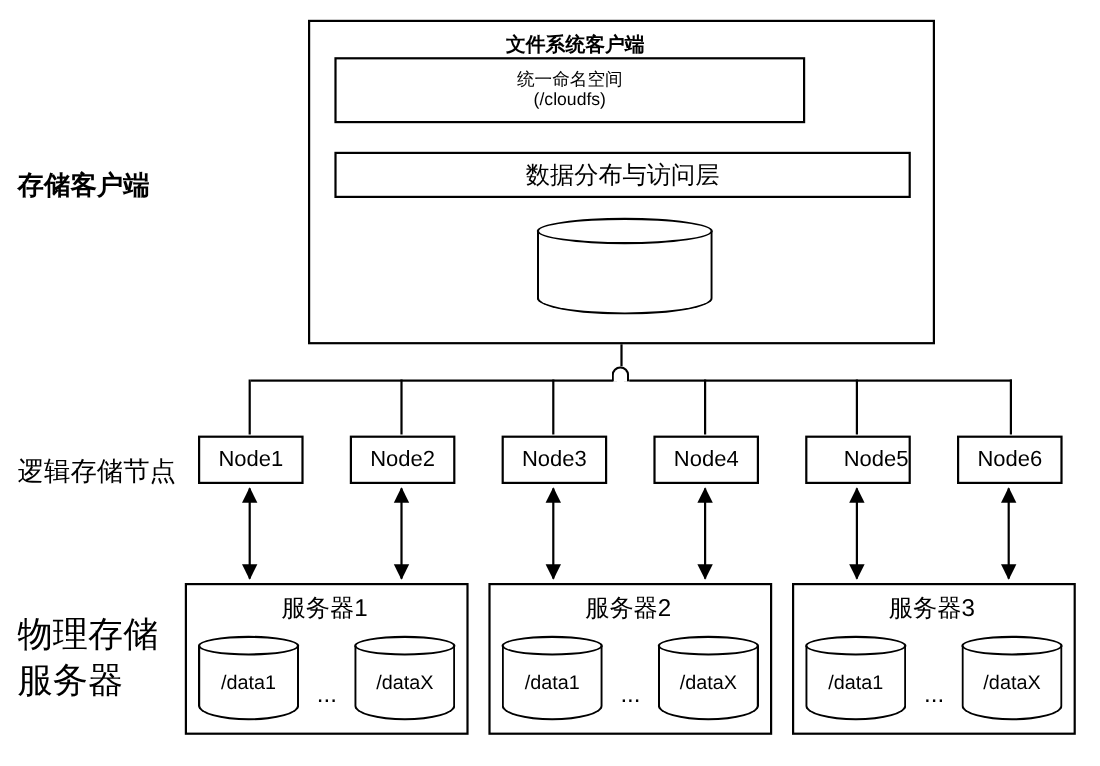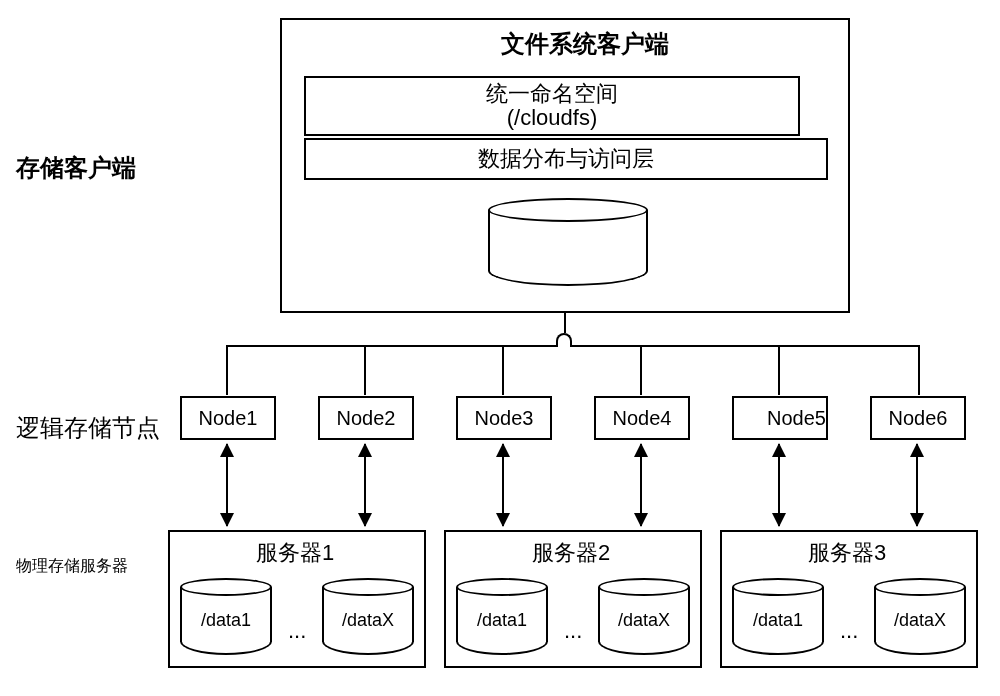--- a/index.html
+++ b/index.html
@@ -14,39 +14,39 @@
     .arrow-line { position: absolute; width: 2px; background: #000; }
     .arrow-up::before { content: ""; position: absolute; top: -1px; left: -6px; border: 7px solid transparent; border-bottom: 14px solid #000; border-top: none; }
     .arrow-down::after { content: ""; position: absolute; bottom: -1px; left: -6px; border: 7px solid transparent; border-top: 14px solid #000; border-bottom: none; }
     .hline { position: absolute; height: 2px; background: #000; }
     .vline { position: absolute; width: 2px; background: #000; }
   </style>
 </head>
 <body>
 
 <div class="box" style="left:280px; top:18px; width:570px; height:295px;"></div>
-<div class="plain" style="left:460px; top:28px; font-size:24px; font-weight:bold; width:250px; text-align:center;">文件系统客户端</div>
+<div class="plain" style="left:460px; top:28px; font-size:18px; font-weight:bold; width:250px; ">文件系统客户端</div>
 
-<div class="box" style="left:304px; top:76px; width:496px; height:60px; flex-direction:column; line-height:1.1; font-size:22px;">
+<div class="box" style="left:304px; top:52px; width:428px; height:60px; flex-direction:column; line-height:1.1; font-size:16px;">
   <div>统一命名空间</div>
   <div>(/cloudfs)</div>
 </div>
 
 <div class="box" style="left:304px; top:138px; width:524px; height:42px; font-size:22px;">
   <span>数据分布与访问层</span>
 </div>
 
 <div class="cylinder" style="left:488px; top:198px; width:160px; height:90px;">
   <div class="top" style="height:24px;"></div>
   <div class="body" style="height:76px; top:12px;"></div>
 </div>
 
 <div class="plain" style="left:16px; top:152px; font-size:24px;font-weight:bold;">存储客户端</div>
 <div class="plain" style="left:16px; top:412px; font-size:24px;">逻辑存储节点</div>
-<div class="plain" style="left:16px; top:556px; font-size:16px; width:130px; line-height:1.3;">
+<div class="plain" style="left:16px; top:556px; font-size:32px; width:130px; line-height:1.3;">
   <span>物理存储服务器</span>
 </div>
 
 <div class="vline" style="left:564px; top:313px; height:20px;"></div>
 <div class="bracket-notch" style="left:556px; top:333px;"></div>
 <div class="hline" style="left:228px; top:345px; width:329px;"></div>
 <div class="hline" style="left:572px; top:345px; width:348px;"></div>
 <div class="vline" style="left:226px; top:345px; height:50px;"></div>
 <div class="vline" style="left:918px; top:345px; height:50px;"></div>
 

